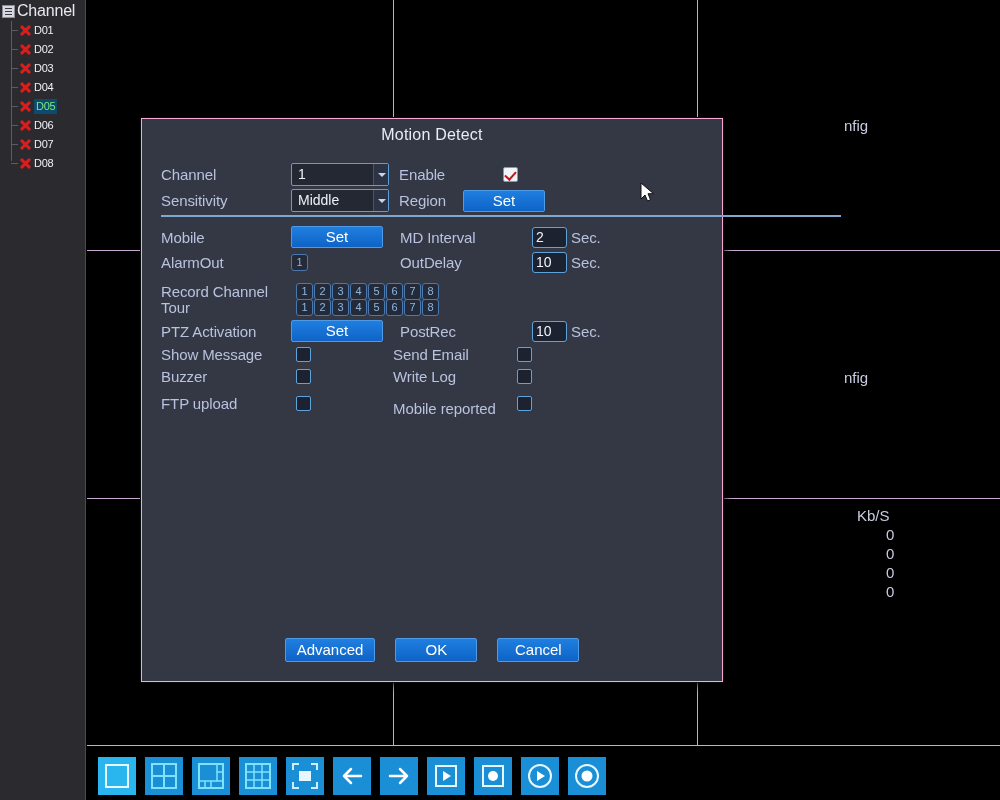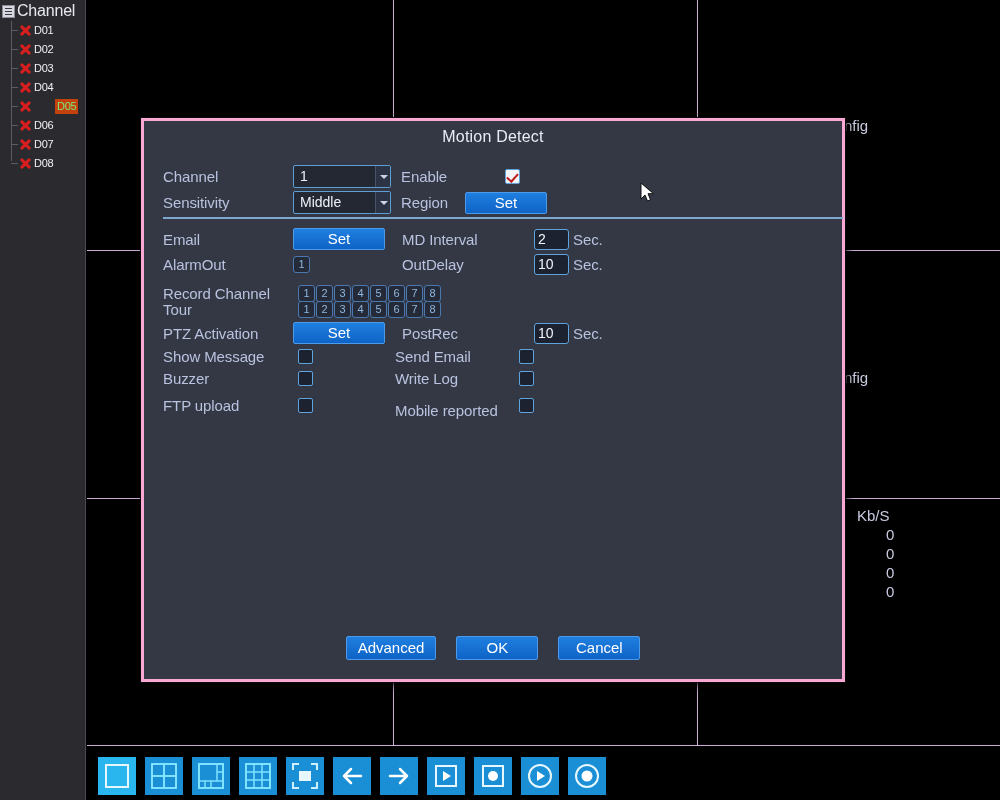--- a/index.html
+++ b/index.html
@@ -71,46 +71,45 @@
     left: 1px; top: 6px; width: 13px; height: 3px;
     background: #d81e1e; border-radius: 1px;
   }
   .x-mark:before { transform: rotate(45deg); }
   .x-mark:after  { transform: rotate(-45deg); }
   .chan-label {
     color: #f0f0f5; font-size: 11px;
     letter-spacing: -0.3px; line-height: 15px;
   }
   .chan-row.selected .chan-label {
-    color: #7de87d; background: #c2410c;
+    color: #7de87d; background: #0c4a6e;
     padding: 0 2px;
-    margin-left: 21px;
   }
 
   
   #wall {
     position: absolute; left: 87px; top: 0;
     width: 913px; height: 800px;
     background: #000; z-index: 1;
   }
   .gridline { position: absolute; background: #cbaad8; }
   .gl-v { width: 1px; }
   .gl-h { height: 1px; }
 
   .wall-text {
     position: absolute; color: #c9cbe0;
     font-size: 15px; white-space: nowrap;
   }
 
   
   #dialog {
     position: absolute; left: 141px; top: 118px;
-    width: 704px; height: 564px;
+    width: 582px; height: 564px;
     background: #333844;
-    border: 3px solid #f9a8d4;
+    border: 1px solid #f9a8d4;
     box-shadow: 0 0 0 1px #0b0b0e, 3px 4px 7px rgba(0,0,0,.75);
     z-index: 20;
   }
   #dlg-title {
     text-align: center; color: #e9ecf5;
     font-size: 16px; padding-top: 7px;
     letter-spacing: .2px;
   }
   .lbl {
     color: #b9c2de; font-size: 15px;
@@ -305,21 +304,21 @@
         <span class="sel-val">Middle</span>
         <span class="sel-arrow"></span>
       </span>
       <span class="lbl" style="margin-left:10px;width:64px;">Region</span>
       <span class="btn" style="width:82px;">Set</span>
     </div>
 
     <div id="sep"></div>
 
     <div class="row" style="left:19px;top:107px;">
-      <span class="lbl" style="width:130px;">Email</span>
+      <span class="lbl" style="width:130px;">Mobile</span>
       <span class="btn" style="width:92px;">Set</span>
       <span class="lbl" style="margin-left:17px;width:132px;">MD Interval</span>
       <span class="num">2</span>
       <span class="lbl" style="margin-left:4px;">Sec.</span>
     </div>
 
     <div class="row" style="left:19px;top:133px;">
       <span class="lbl" style="width:130px;">AlarmOut</span>
       <span class="chips" style="width:92px;">
         <span class="chip">1</span>

